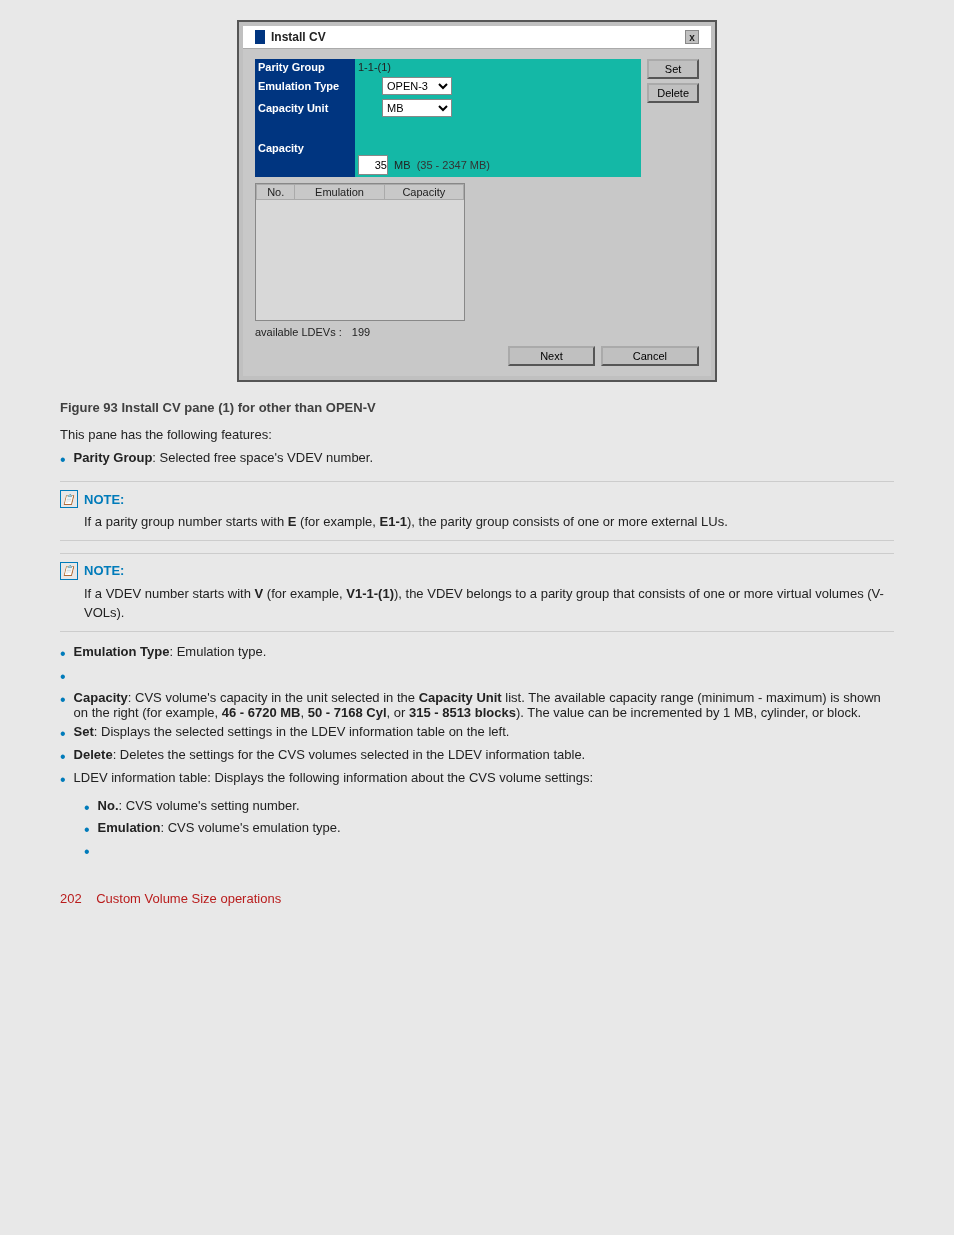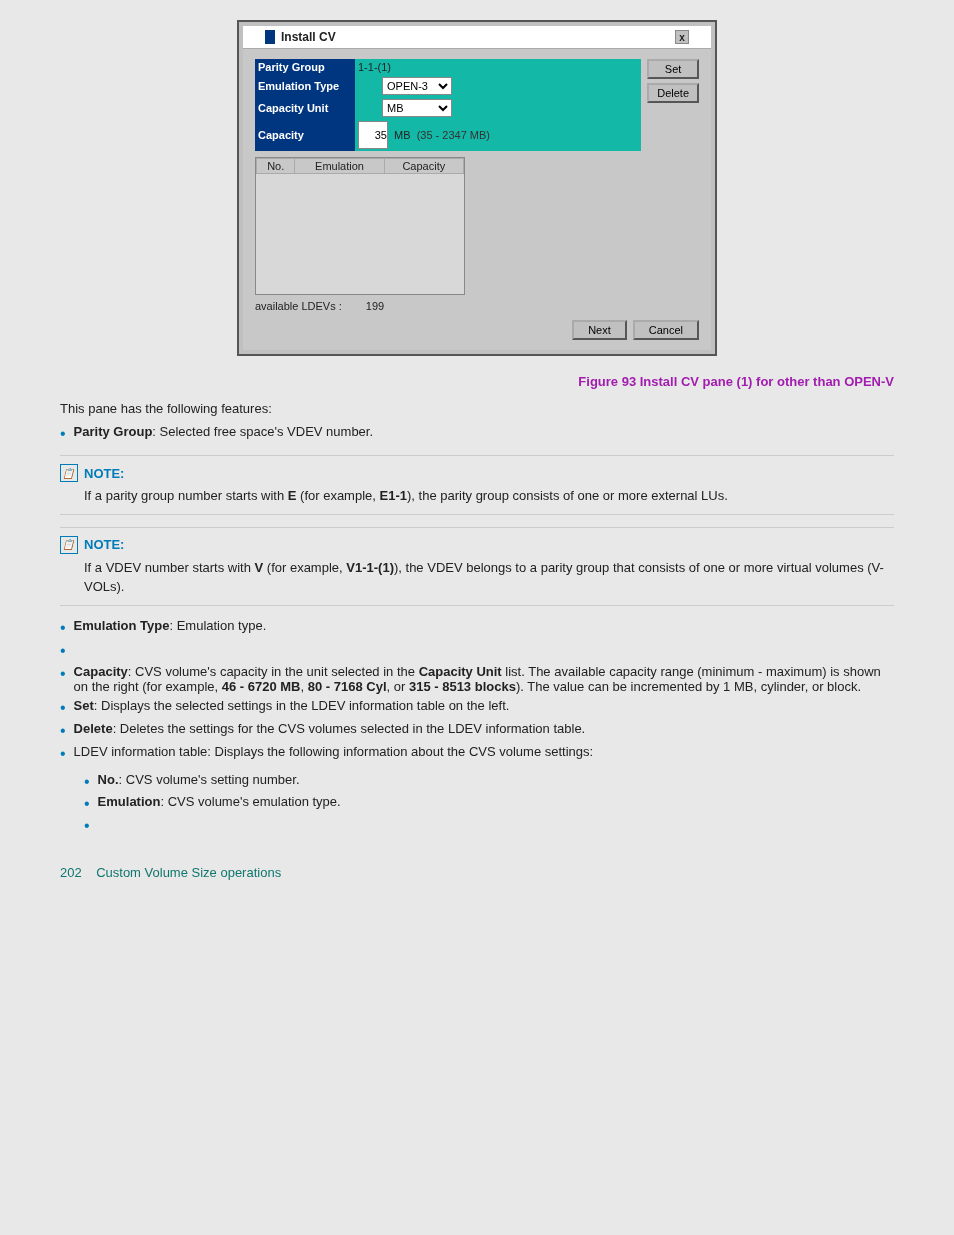--- a/index.html
+++ b/index.html
@@ -18,21 +18,21 @@
       background: #c0c0c0;
       border: 2px solid #555;
       width: 480px;
       margin: 0 auto 18px auto;
       padding: 4px;
       position: relative;
     }
     .dialog-titlebar {
       background: #fff;
       border-bottom: 1px solid #aaa;
-      padding: 4px 22px;
+      padding: 4px 12px;
       display: flex;
       align-items: center;
       justify-content: space-between;
     }
     .dialog-title-label {
       display: flex;
       align-items: center;
       gap: 6px;
       font-weight: bold;
       font-size: 12px;
@@ -87,25 +87,26 @@
     .form-select {
       font-size: 11px;
       border: 1px solid #888;
       background: #fff;
       height: 18px;
       width: 70px;
       margin-left: 24px;
     }
     .capacity-input {
       width: 30px;
-      height: 28px;
+      height: 20px;
       border: 1px solid #888;
       background: #fff;
       font-size: 11px;
       text-align: right;
+      margin-top: 34px;
     }
     .capacity-unit-label {
       font-size: 11px;
       margin: 0 3px;
     }
     .capacity-range {
       font-size: 11px;
       color: #333;
     }
 
@@ -155,54 +156,54 @@
       height: 120px;
       background: #d8d8d8;
     }
 
     .available-row {
       display: flex;
       align-items: center;
       margin-top: 5px;
       font-size: 11px;
     }
-    .available-label { margin-right: 24px; text-align: right; }
+    .available-label { margin-right: 10px; text-align: right; }
     .available-value { font-size: 11px; }
 
     
     .dialog-bottom-buttons {
       display: flex;
       justify-content: flex-end;
       gap: 6px;
       margin-top: 8px;
     }
     .btn-next, .btn-cancel {
       background: #c0c0c0;
       border: 2px outset #aaa;
       font-size: 11px;
-      padding: 2px 14px;
+      padding: 2px 30px;
       cursor: pointer;
     }
 
     
     .dialog-main-row {
       display: flex;
       align-items: flex-start;
     }
     .dialog-form-area {
       flex: 1;
     }
 
     
     .figure-caption {
-      color: #a21caf;
+      color: #404040;
       font-size: 13px;
       font-weight: bold;
       margin-bottom: 12px;
-      text-align: right;
+      text-align: left;
     }
 
     
     .body-text {
       font-size: 13px;
       margin-bottom: 8px;
     }
 
     
     .bullet-list {
@@ -270,21 +271,21 @@
       display: flex;
       align-items: flex-start;
       margin-bottom: 3px;
       font-size: 13px;
     }
 
     
     .page-footer {
       margin-top: 30px;
       font-size: 13px;
-      color: #0f766e;
+      color: #b91c1c;
     }
   </style>
 </head>
 <body>
 
 <div class="dialog-wrapper">
   <div class="dialog-titlebar">
     <div class="dialog-title-label">
       <span class="dialog-title-bar-icon"></span>
       <span>Install CV</span>
@@ -398,21 +399,21 @@
 <ul class="bullet-list">
   <li>
     <span class="bullet-dot">•</span>
     <span><b>Emulation Type</b>: Emulation type.</span>
   </li>
   <li>
     <span class="bullet-dot">•</span>
   </li>
   <li>
     <span class="bullet-dot">•</span>
-    <span><b>Capacity</b>: CVS volume's capacity in the unit selected in the <b>Capacity Unit</b> list. The available capacity range (minimum - maximum) is shown on the right (for example, <b>46 - 6720 MB</b>, <b>80 - 7168 Cyl</b>, or <b>315 - 8513 blocks</b>). The value can be incremented by 1 MB, cylinder, or block.</span>
+    <span><b>Capacity</b>: CVS volume's capacity in the unit selected in the <b>Capacity Unit</b> list. The available capacity range (minimum - maximum) is shown on the right (for example, <b>46 - 6720 MB</b>, <b>50 - 7168 Cyl</b>, or <b>315 - 8513 blocks</b>). The value can be incremented by 1 MB, cylinder, or block.</span>
   </li>
   <li>
     <span class="bullet-dot">•</span>
     <span><b>Set</b>: Displays the selected settings in the LDEV information table on the left.</span>
   </li>
   <li>
     <span class="bullet-dot">•</span>
     <span><b>Delete</b>: Deletes the settings for the CVS volumes selected in the LDEV information table.</span>
   </li>
   <li>

